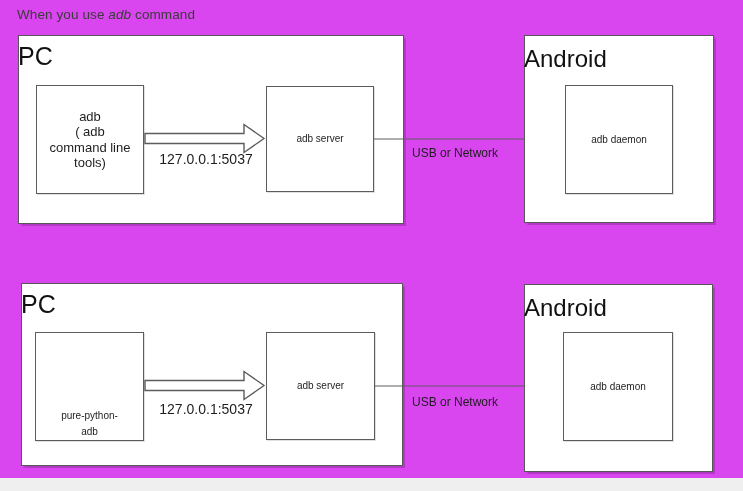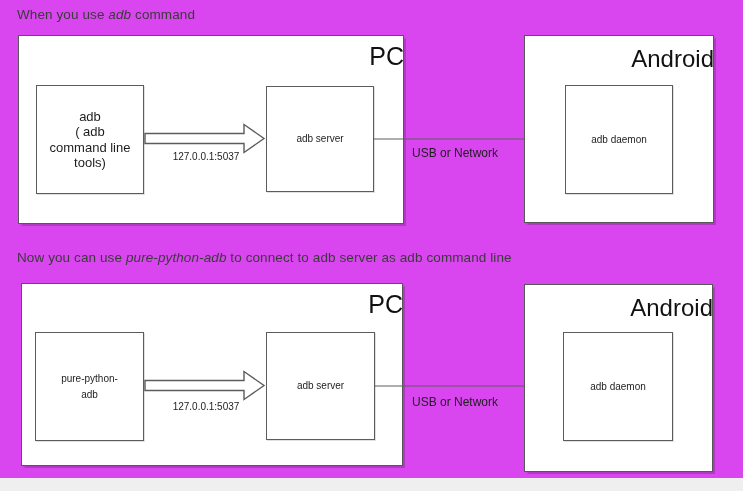--- a/index.html
+++ b/index.html
@@ -33,21 +33,21 @@
     background: #ffffff;
     border: 1.3px solid #5c5c5c;
     box-shadow: 1px 1px 0.5px rgba(0,0,0,0.12);
     display: flex;
     align-items: center;
     justify-content: center;
     text-align: center;
   }
   .box-title {
     position: absolute;
-    text-align: right;
+    text-align: left;
     font-size: 25px;
     color: #111111;
   }
   .cell-label {
     font-size: 10px;
     color: #1d1d1d;
     line-height: 16px;
     white-space: pre-line;
   }
   .cell-label.small {
@@ -55,21 +55,21 @@
     line-height: 15.5px;
   }
   .float-label {
     position: absolute;
     font-size: 12px;
     color: #1d1d1d;
     white-space: nowrap;
   }
   .center-label {
     position: absolute;
-    font-size: 10px;
+    font-size: 14px;
     color: #1d1d1d;
     text-align: center;
     white-space: nowrap;
   }
   svg.shape { position: absolute; overflow: visible; }
 
   .footer-band {
     position: absolute;
     left: 0; top: 478px;
     width: 743px; height: 13px;
@@ -113,30 +113,27 @@
     <div class="float-label" style="left:412px; top:146px;">USB or Network</div>
 
     <div class="outer-box" style="left:524px; top:35px; width:190px; height:188px;"></div>
     <div class="box-title" style="left:524px; top:45px; width:190px; font-size:24px;">Android</div>
 
     <div class="inner-box" style="left:565px; top:85px; width:108px; height:109px;">
       <div class="cell-label">adb daemon</div>
     </div>
   </div>
 
-  <div class="heading" style="top:250px;">
-    <span>Now you can use </span><em>pure-python-adb</em><span> to connect to adb server as adb command line</span>
-  </div>
 
   <div>
 
     <div class="outer-box" style="left:21px; top:283px; width:382px; height:183px;"></div>
     <div class="box-title" style="left:21px; top:290px; width:382px;">PC</div>
 
-    <div class="inner-box" style="left:35px; top:332px; width:109px; height:109px;">
+    <div class="inner-box" style="left:35px; top:332px; width:109px; height:109px;align-items:flex-end;">
       <div class="cell-label">pure-python-
 adb</div>
     </div>
 
     <svg class="shape" style="left:144px; top:367px;" width="122" height="38" viewBox="0 0 122 38">
       <polygon points="1,13.5 100,13.5 100,4.5 120,18.5 100,32.5 100,23.5 1,23.5" fill="#ffffff" stroke="#5c5c5c" stroke-width="1.4" stroke-linejoin="miter"></polygon>
     </svg>
     <div class="center-label" style="left:150px; top:401px; width:112px;">127.0.0.1:5037</div>
 
     <div class="inner-box" style="left:266px; top:332px; width:109px; height:108px;">

